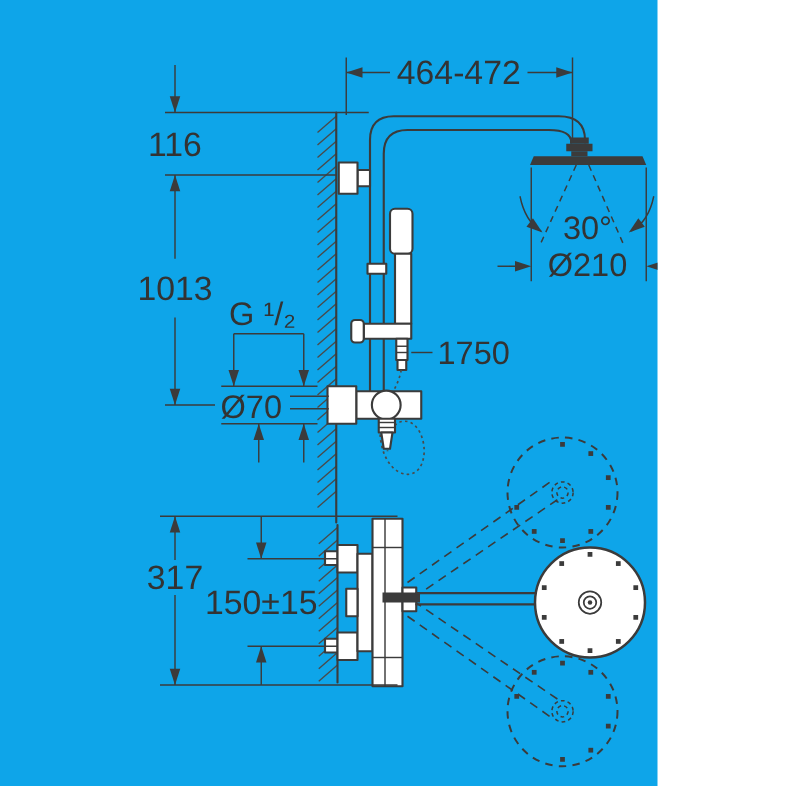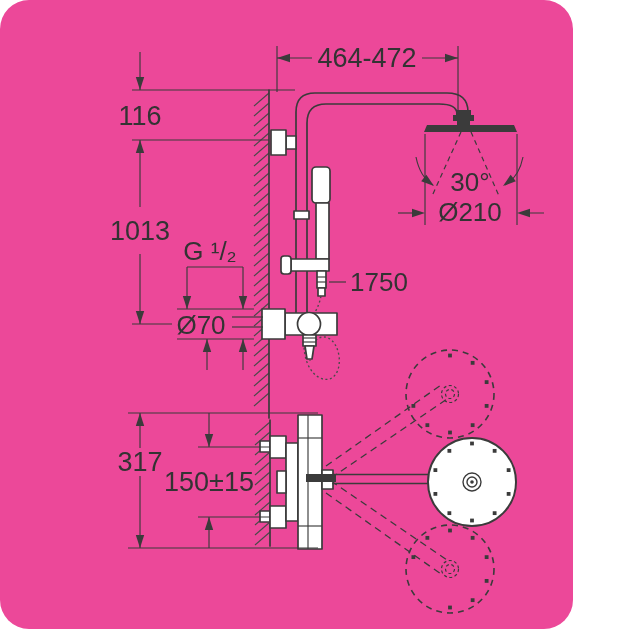--- a/index.html
+++ b/index.html
@@ -1,16 +1,16 @@
 <!DOCTYPE html>
 <html><head>
 <meta charset="utf-8">
 <style>
   html,body{margin:0;padding:0;background:#fff;}
-  .canvas{width:573px;height:629px;background:#ec4899;position:relative;overflow:hidden;border-radius:29px;}
+  .canvas{width:526px;height:629px;background:#0ea5e9;position:relative;overflow:hidden;}
   svg{display:block;}
   .o  {fill:none;stroke:#3b3b3b;stroke-width:1.7;stroke-linejoin:round;stroke-linecap:round;}
   .of {fill:#fff;stroke:#3b3b3b;stroke-width:1.7;stroke-linejoin:round;}
   .fil{fill:#3b3b3b;stroke:none;}
   .d  {fill:none;stroke:#3b3b3b;stroke-width:1.15;stroke-linecap:butt;}
   .dsh{fill:none;stroke:#3b3b3b;stroke-width:1.2;stroke-dasharray:5 4;}
   .dc {fill:#fff;stroke:#3b3b3b;stroke-width:2;}
   .dcd{fill:none;stroke:#3b3b3b;stroke-width:1.6;stroke-dasharray:6 5;}
   .da {fill:none;stroke:#3b3b3b;stroke-width:1.3;stroke-dasharray:7 5;}
   .hub{fill:none;stroke:#3b3b3b;stroke-width:1.4;}

